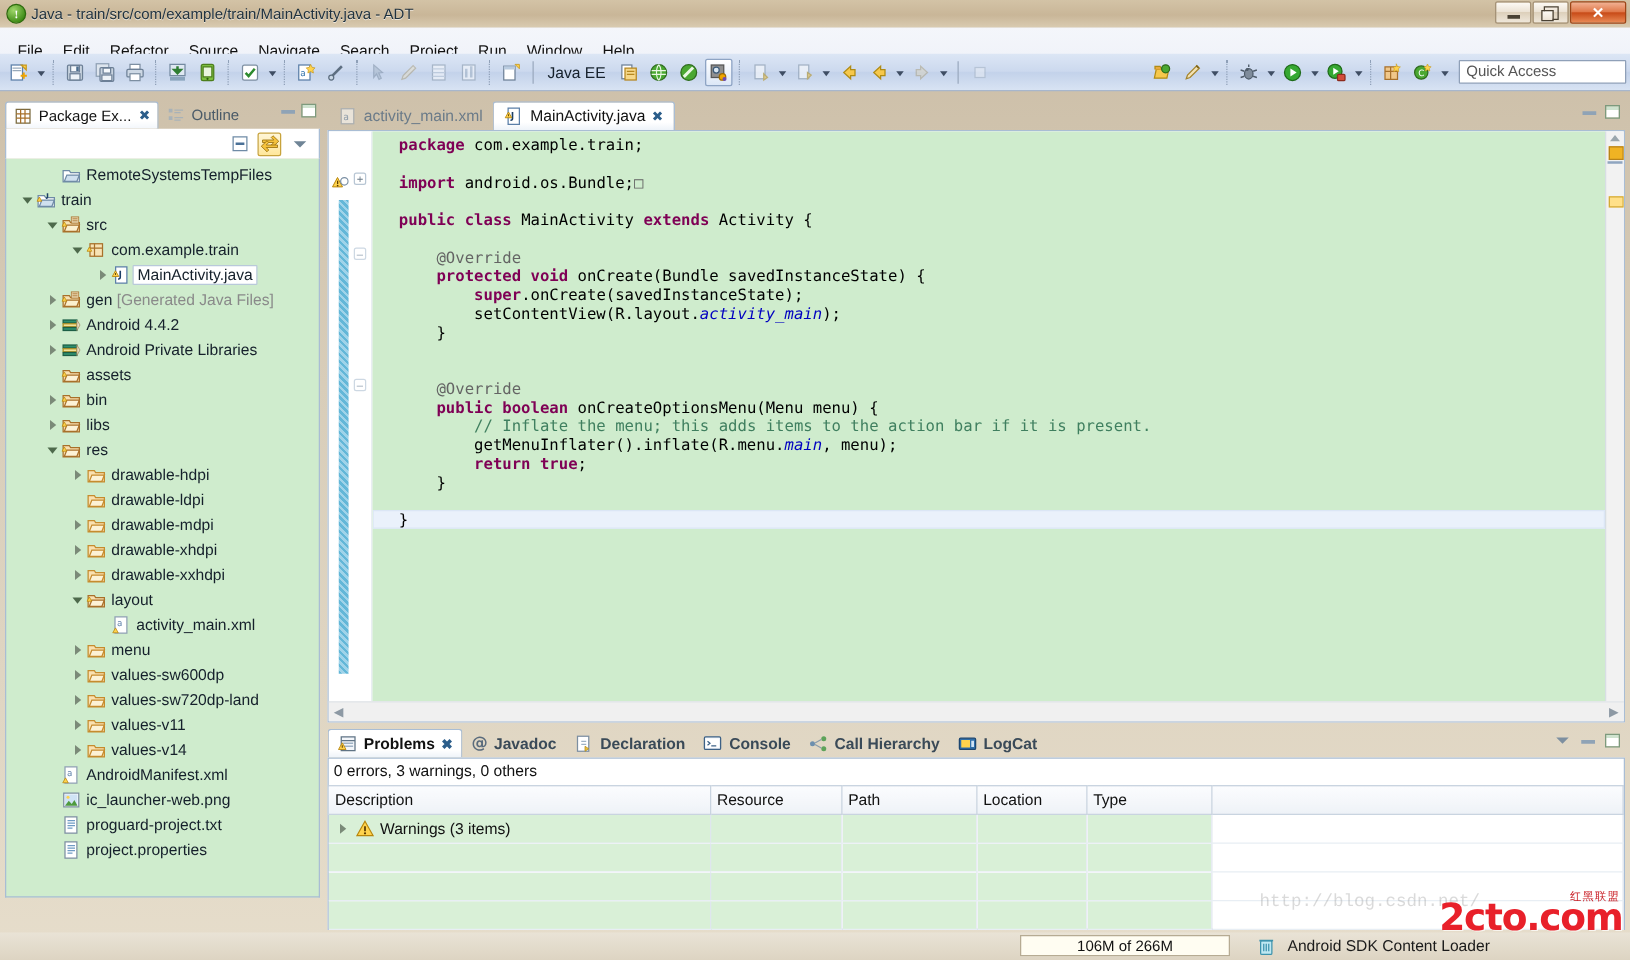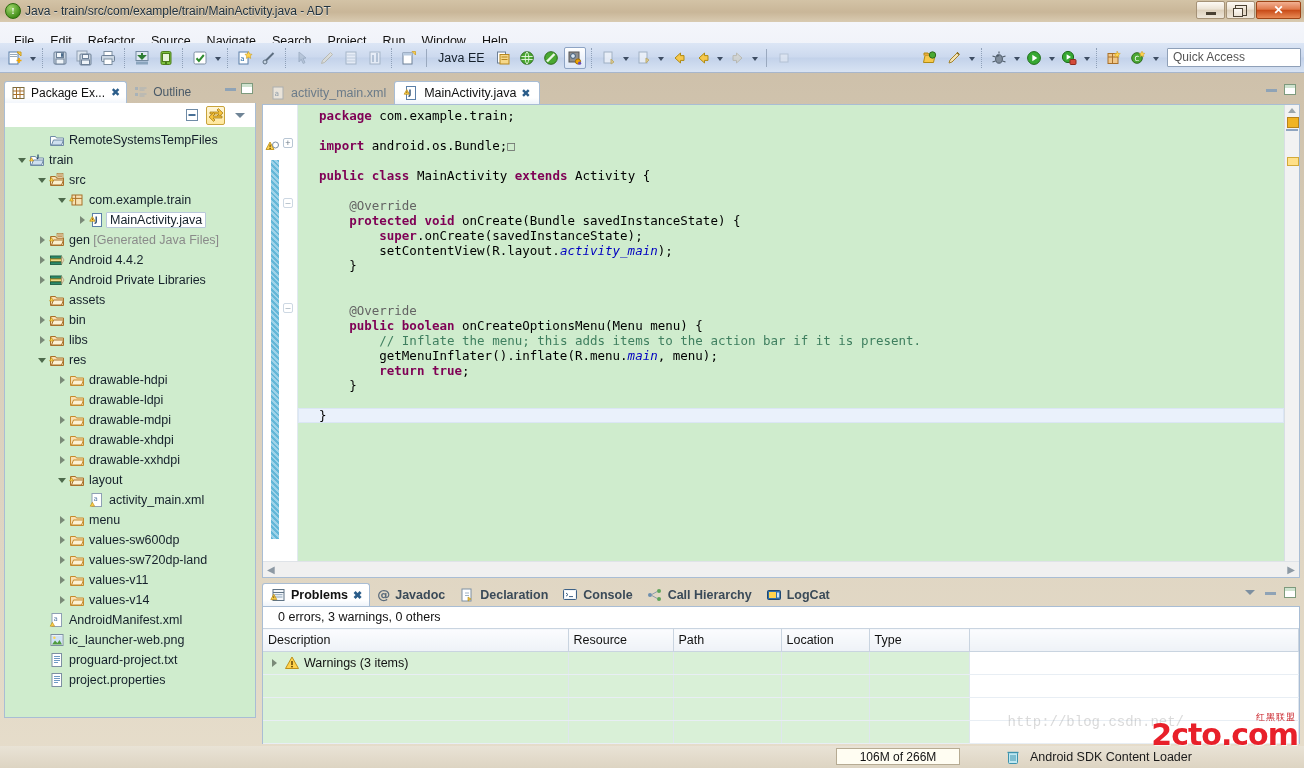--- a/index.html
+++ b/index.html
@@ -283,21 +283,21 @@
     border: 1px solid #a9bdd4; border-bottom: none; border-radius: 3px 3px 0 0;
   }
   .ptab .closex { color: #2b5d8a; font-size: 11px; }
   .p-tools { position: absolute; right: 3px; top: 3px; display: flex; gap: 6px; align-items: center; }
   .pt-menu i { display:block; width:0; height:0;
     border-left: 5px solid transparent; border-right: 5px solid transparent; border-top: 5px solid #7d8fa0; }
   .problems-body {
     position: absolute; top: 24px; left: 0; right: 0; bottom: 0;
     border: 1px solid #a9bdd4; background: #ffffff; box-sizing: border-box;
   }
-  .p-summary { height: 21px; line-height: 21px; padding-left: 15px; font-size: 12.5px; color: #111; }
+  .p-summary { height: 21px; line-height: 21px; padding-left: 4px; font-size: 12.5px; color: #111; }
   .ptable { width: 100%; border-collapse: collapse; table-layout: fixed; }
   .ptable th {
     background: linear-gradient(180deg,#fbfcfe 0%, #eef2f7 100%);
     border: 1px solid #c9d4e0; border-left: none; border-top: 1px solid #c9d4e0;
     font-weight: normal; font-size: 12.5px; color: #111; text-align: left;
     padding: 2px 5px; height: 18px;
   }
   .ptable td {
     border-right: 1px solid #dfe6ee; border-bottom: 1px solid #e8eef4;
     height: 22px; font-size: 12.5px; color: #111; padding: 0 5px;
@@ -308,21 +308,21 @@
   .tw-sm { width: 12px; display: inline-flex; justify-content: center; }
   .tw-sm i { width:0; height:0; border-top: 4px solid transparent; border-bottom: 4px solid transparent; border-left: 5px solid #7a8a78; display:block; }
 
   
   .statusbar {
     position: absolute; left: 0; right: 0; bottom: 0; height: 22px;
     display: flex; align-items: center;
     background: linear-gradient(180deg,#e9e3d6 0%, #ddd4c2 100%);
   }
   .heap {
-    position: absolute; left: 836px; top: 2px; width: 124px; height: 17px;
+    position: absolute; left: 816px; top: 2px; width: 168px; height: 17px;
     border: 1px solid #b6ab93; background: #fffdf2;
     font-size: 12px; color: #111; text-align: center; line-height: 16px;
     box-sizing: border-box;
   }
   .trash { position: absolute; left: 1005px; top: 3px; width: 15px; height: 16px; }
   .sb-text {
     position: absolute; left: 1030px; top: 2px; font-size: 12.5px; color: #1a1a1a; line-height: 18px;
   }
 
   

